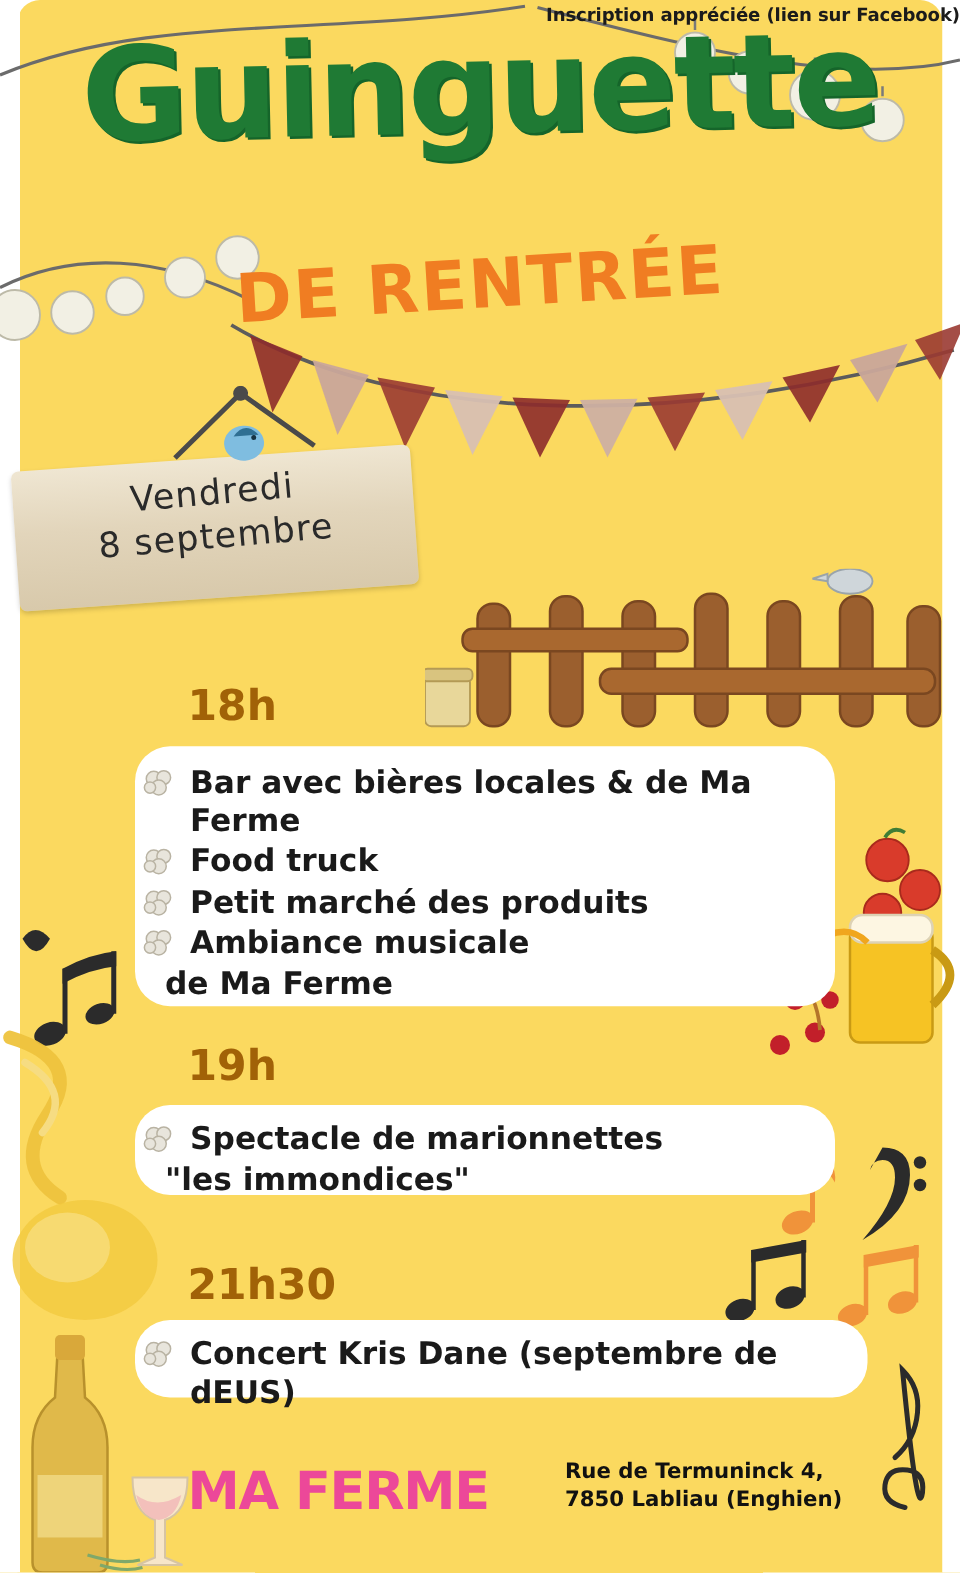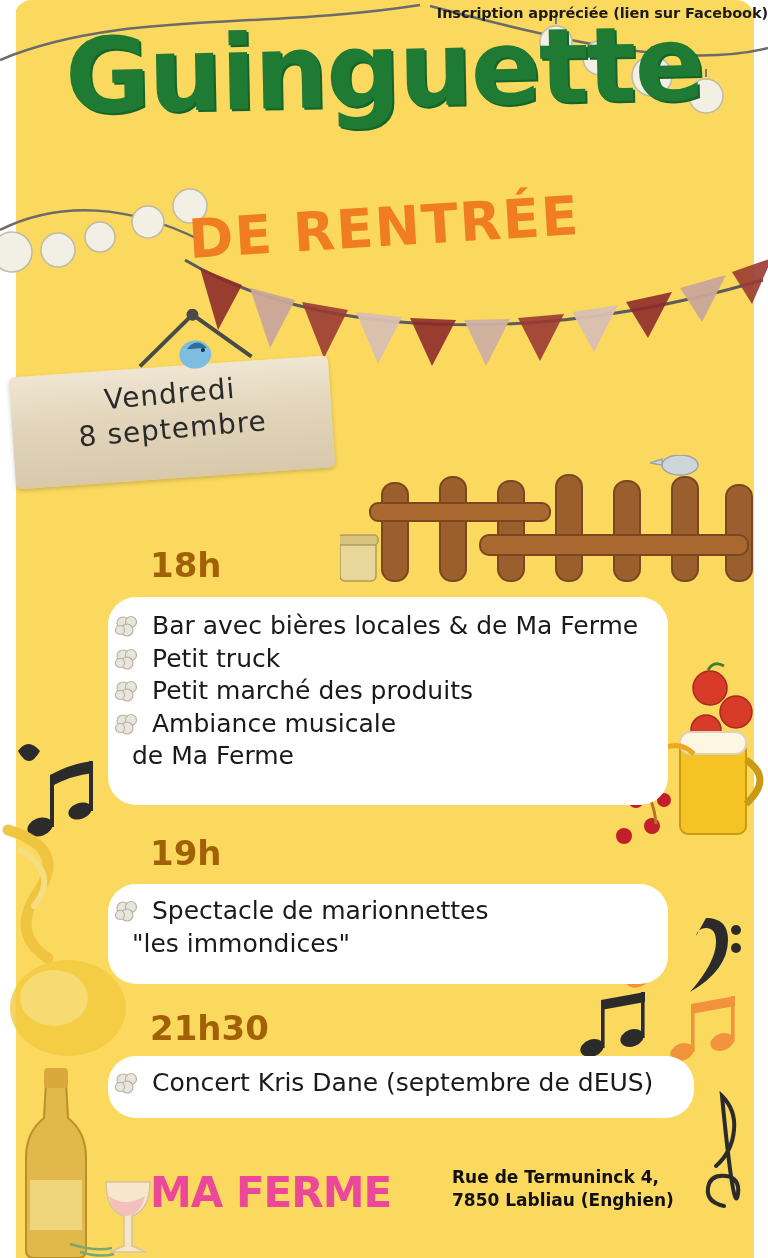--- a/index.html
+++ b/index.html
@@ -98,20 +98,21 @@
     font-weight:bold;
     font-size:34px;
     color:#a16207;
     z-index:26;
   }
   .card {
     position:absolute;
     background:#ffffff;
     border-radius:28px;
     z-index:24;
+    font-weight:bold;
   }
   .card ul { margin:0; padding:0; list-style:none; }
   .card li {
     font-family:"DejaVu Sans", sans-serif;
     font-size:25px;
     color:#1a1a1a;
     line-height:1.22;
     padding-left:44px;
     position:relative;
     margin-bottom:2px;
@@ -259,21 +260,21 @@
         <span class="bullet">
             <svg width="26" height="22">
               <g fill="#e8e5dc" stroke="#b9b3a3" stroke-width="1.2">
                 <circle cx="9" cy="8" r="6"></circle>
                 <circle cx="17" cy="7" r="5.5"></circle>
                 <circle cx="13" cy="15" r="6"></circle>
                 <circle cx="6" cy="15" r="4.5"></circle>
               </g>
             </svg>
           </span>
-        <span>Petit truck</span>
+        <span>Food truck</span>
       </li>
       <li>
         <span class="bullet">
             <svg width="26" height="22">
               <g fill="#e8e5dc" stroke="#b9b3a3" stroke-width="1.2">
                 <circle cx="9" cy="8" r="6"></circle>
                 <circle cx="17" cy="7" r="5.5"></circle>
                 <circle cx="13" cy="15" r="6"></circle>
                 <circle cx="6" cy="15" r="4.5"></circle>
               </g>
@@ -294,21 +295,21 @@
           </span>
         <span>Ambiance musicale</span>
       </li>
       <li class="cont">
         <span>de Ma Ferme</span>
       </li>
     </ul>
   </div>
 
   <div class="time" style="left:150px;top:833px;">19h</div>
-  <div class="card" style="left:108px;top:884px;width:560px;height:100px;">
+  <div class="card" style="left:108px;top:884px;width:560px;height:72px;">
     <ul style="padding:12px 0 0 0;">
       <li>
         <span class="bullet">
             <svg width="26" height="22">
               <g fill="#e8e5dc" stroke="#b9b3a3" stroke-width="1.2">
                 <circle cx="9" cy="8" r="6"></circle>
                 <circle cx="17" cy="7" r="5.5"></circle>
                 <circle cx="13" cy="15" r="6"></circle>
                 <circle cx="6" cy="15" r="4.5"></circle>
               </g>

